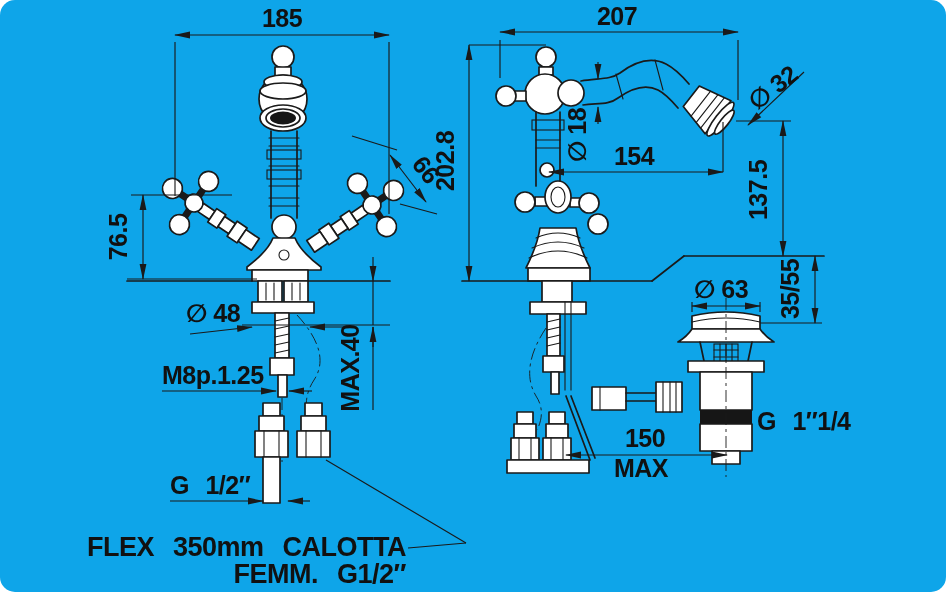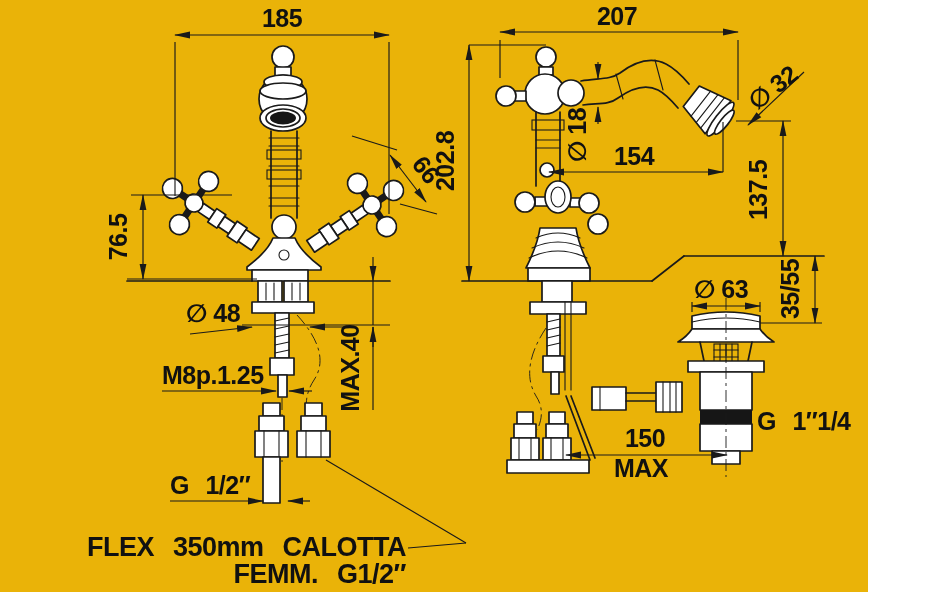--- a/index.html
+++ b/index.html
@@ -1,16 +1,16 @@
 <!DOCTYPE html>
 <html><head>
 <meta charset="utf-8">
 <style>
   html,body{margin:0;padding:0;background:#fff;}
-  .stage{width:868px;height:592px;background:#eab308;overflow:hidden;}
+  .stage{width:946px;height:592px;background:#0ea5e9;overflow:hidden;border-radius:15px;}
   svg{display:block;}
   
   .g2{stroke:#1a1a1a;stroke-width:1.7;fill:none;stroke-linecap:round;stroke-linejoin:round;}
   .g1{stroke:#1a1a1a;stroke-width:1.1;fill:none;stroke-linecap:round;}
   .gw{stroke:#1a1a1a;stroke-width:1.7;fill:#ffffff;stroke-linejoin:round;}
   .spoke{stroke:#1a1a1a;stroke-width:7;fill:none;stroke-linecap:round;}
   .dim{stroke:#1a1a1a;stroke-width:1.15;fill:none;}
   .cl{stroke:#1a1a1a;stroke-width:0.9;fill:none;stroke-dasharray:12 4 3 4;}
   .dark{fill:#161616;stroke:none;}
   marker path{fill:#1a1a1a;}

